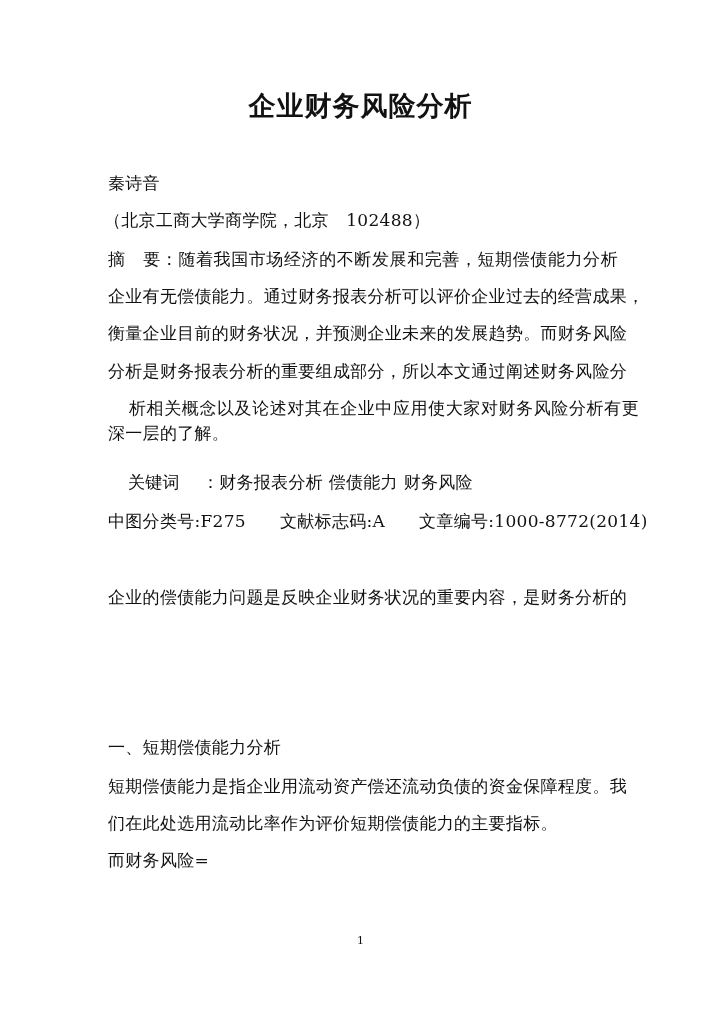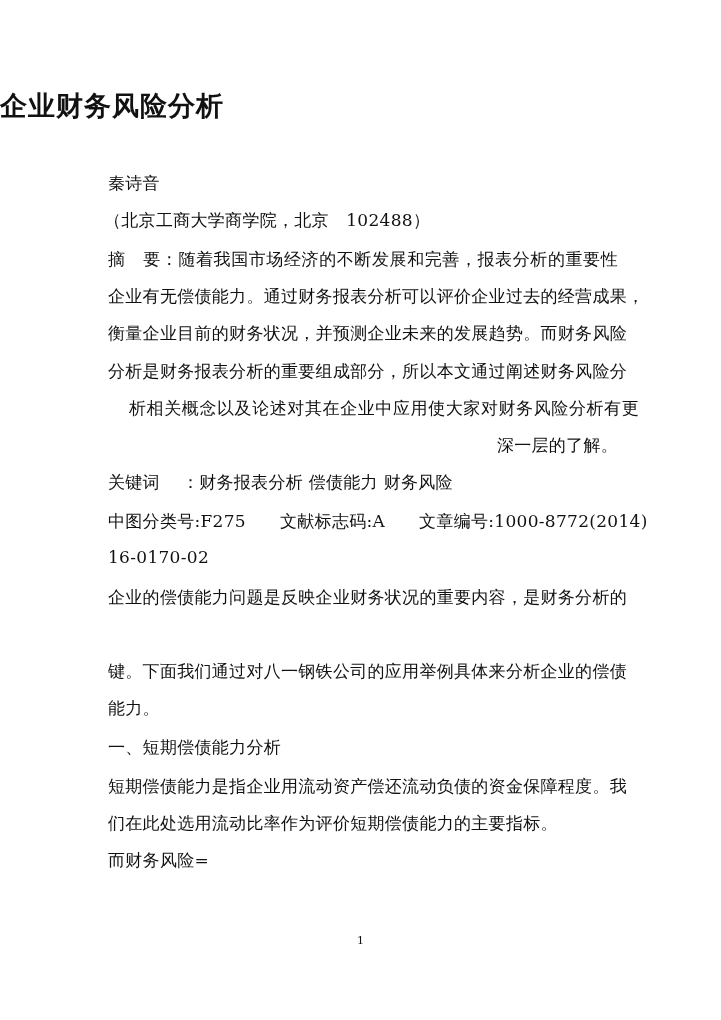--- a/index.html
+++ b/index.html
@@ -1,56 +1,53 @@
 <!DOCTYPE html>
 <html><head>
 <meta charset="utf-8">
 <style>
   html, body { margin: 0; padding: 0; background: #ffffff; }
   body { width: 721px; height: 1020px; position: relative; overflow: hidden;
          font-family: "DejaVu Serif", "Liberation Serif", serif; color: #111; }
   .page { position: absolute; left: 0; top: 0; width: 721px; height: 1020px; }
-  .title { position: absolute; top: 88px; left: 0; width: 721px; 
+  .title { position: absolute; top: 88px; left: 0; width: 721px; text-align: center;
            font-size: 27px; font-weight: bold; letter-spacing: 1px; }
   .line { position: absolute; left: 108px; width: 510px; font-size: 17px;
           white-space: nowrap; letter-spacing: 0.3px; }
   .justify { text-align: justify; text-align-last: justify; }
   .pagenum { position: absolute; top: 934px; left: 0; width: 721px; text-align: center;
              font-size: 11px; }
   .gap { display: inline-block; }
 </style>
 </head>
 <body>
 
 <div class="page">
 
   <div class="title">企业财务风险分析</div>
 
   <div class="line" style="top:172px;">秦诗音</div>
   <div class="line" style="top:209px; left:104px;">（北京工商大学商学院，北京　102488）</div>
 
-  <div class="line justify" style="top:248px;">摘　要：随着我国市场经济的不断发展和完善，报表分析的重要性</div>
+  <div class="line justify" style="top:248px;">摘　要：随着我国市场经济的不断发展和完善，短期偿债能力分析</div>
   <div class="line justify" style="top:285px;">企业有无偿债能力。通过财务报表分析可以评价企业过去的经营成果，</div>
   <div class="line justify" style="top:322px;">衡量企业目前的财务状况，并预测企业未来的发展趋势。而财务风险</div>
   <div class="line justify" style="top:360px;">分析是财务报表分析的重要组成部分，所以本文通过阐述财务风险分</div>
   <div class="line justify" style="top:397px;margin-left:21px;">析相关概念以及论述对其在企业中应用使大家对财务风险分析有更</div>
-  <div class="line" style="top:434px;text-align:right;">深一层的了解。</div>
+  <div class="line" style="top:422px;">深一层的了解。</div>
 
-  <div class="line" style="top:471px;">
+  <div class="line" style="top:471px;margin-left:20px;">
     <span>关键词</span><span class="gap" style="width:22px;"></span><span>：</span><span>财务报表分析 偿债能力 财务风险</span>
   </div>
 
   <div class="line" style="top:510px;">
     <span>中图分类号:F275</span><span class="gap" style="width:34px;"></span><span>文献标志码:A</span><span class="gap" style="width:34px;"></span><span>文章编号:1000-8772(2014)</span>
   </div>
-  <div class="line" style="top:547px;">16-0170-02</div>
 
   <div class="line justify" style="top:586px;">企业的偿债能力问题是反映企业财务状况的重要内容，是财务分析的</div>
-  <div class="line justify" style="top:660px;">键。下面我们通过对八一钢铁公司的应用举例具体来分析企业的偿债</div>
-  <div class="line" style="top:697px;">能力。</div>
 
   <div class="line" style="top:736px;">一、短期偿债能力分析</div>
 
   <div class="line justify" style="top:775px;">短期偿债能力是指企业用流动资产偿还流动负债的资金保障程度。我</div>
   <div class="line" style="top:812px;">们在此处选用流动比率作为评价短期偿债能力的主要指标。</div>
   <div class="line" style="top:849px;">而财务风险=</div>
 
   <div class="pagenum">1</div>
 </div>
 

